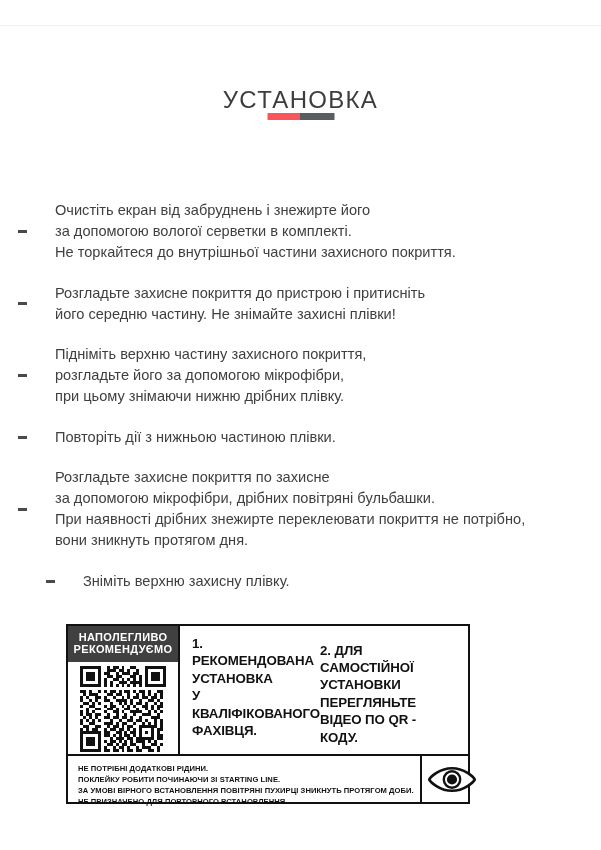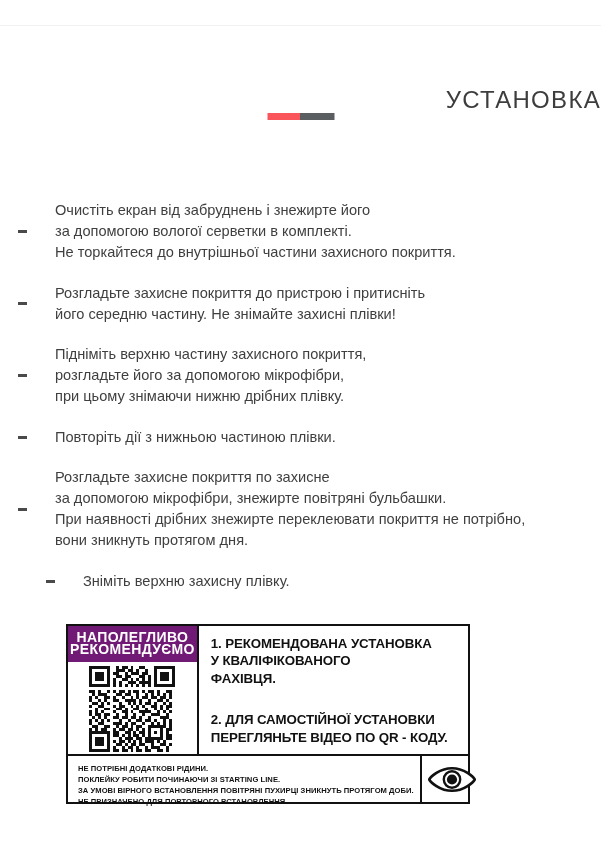--- a/index.html
+++ b/index.html
@@ -27,21 +27,21 @@
     height: 1px;
     background: #f1f1f1;
   }
 
   
   .page-title {
     position: absolute;
     top: 70px;
     left: 0;
     width: 601px;
-    text-align: right;
+    text-align: center;
     font-size: 24px;
     letter-spacing: 1.3px;
     font-weight: 400;
     color: #3d3d3d;
   }
   .title-divider {
     position: absolute;
     top: 113px;
     left: 50%;
     transform: translateX(-50%);
@@ -105,43 +105,43 @@
     flex: 0 0 128px;
     min-height: 0;
   }
   .label-left {
     flex: 0 0 112px;
     border-right: 2px solid #111111;
     display: flex;
     flex-direction: column;
   }
   .rec-banner {
-    background: #701a75;
+    background: #404040;
     color: #ffffff;
     text-align: center;
-    font-size: 14px;
+    font-size: 11px;
     font-weight: bold;
     letter-spacing: 0.35px;
     line-height: 12.4px;
     padding: 5px 2px 6px;
   }
   .qr-wrap {
     flex: 1 1 auto;
     display: flex;
     align-items: center;
     justify-content: center;
     padding: 4px 2px 4px;
   }
   .qr-wrap svg { display: block; }
 
   .label-right {
     flex: 1 1 auto;
     padding: 9px 12px 4px 12px;
     display: flex;
-    flex-direction: column;
+    flex-direction: row;
   }
   .label-point {
     font-size: 13.3px;
     font-weight: bold;
     line-height: 17.4px;
     color: #111111;
     letter-spacing: -0.1px;
   }
   .label-point.second { margin-top: auto; padding-bottom: 4px; }
 
@@ -222,21 +222,21 @@
       <div class="step-line">Повторіть дії з нижньою частиною плівки.</div>
     </div>
   </div>
 
   <div class="step">
     <span class="step-dash">
         <i></i>
       </span>
     <div class="step-lines">
       <div class="step-line">Розгладьте захисне покриття по захисне</div>
-      <div class="step-line">за допомогою мікрофібри, знежирте повітряні бульбашки.</div>
+      <div class="step-line">за допомогою мікрофібри, дрібних повітряні бульбашки.</div>
       <div class="step-line">При наявності дрібних знежирте переклеювати покриття не потрібно,</div>
       <div class="step-line">вони зникнуть протягом дня.</div>
     </div>
   </div>
 
   <div class="step">
     <span class="step-dash">
         <i></i>
       </span>
     <div class="step-lines">

